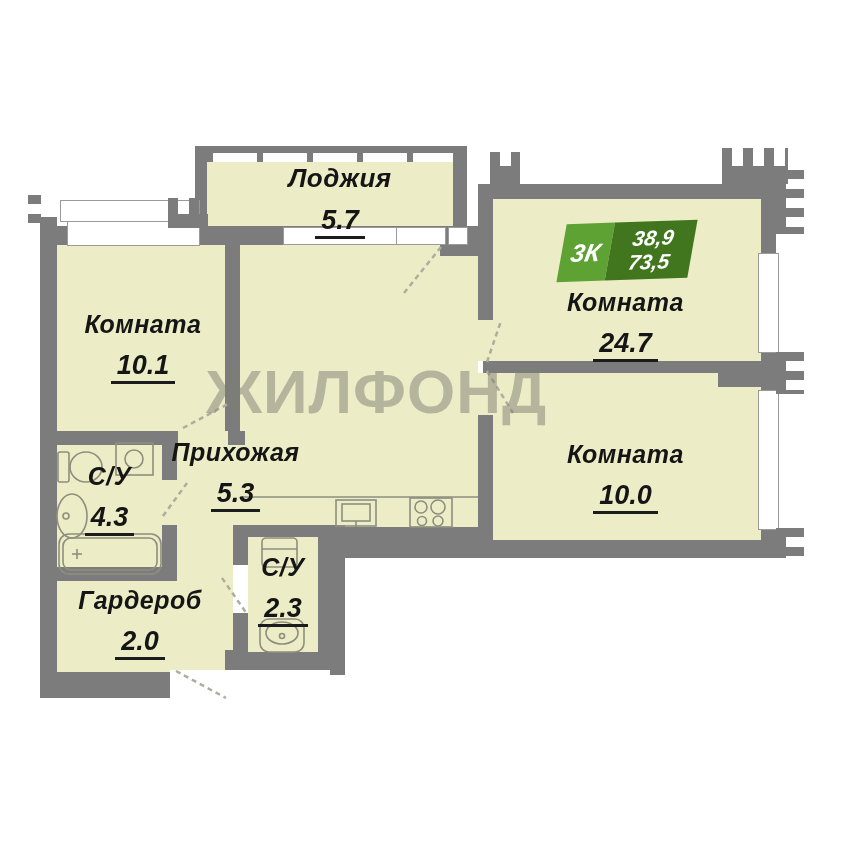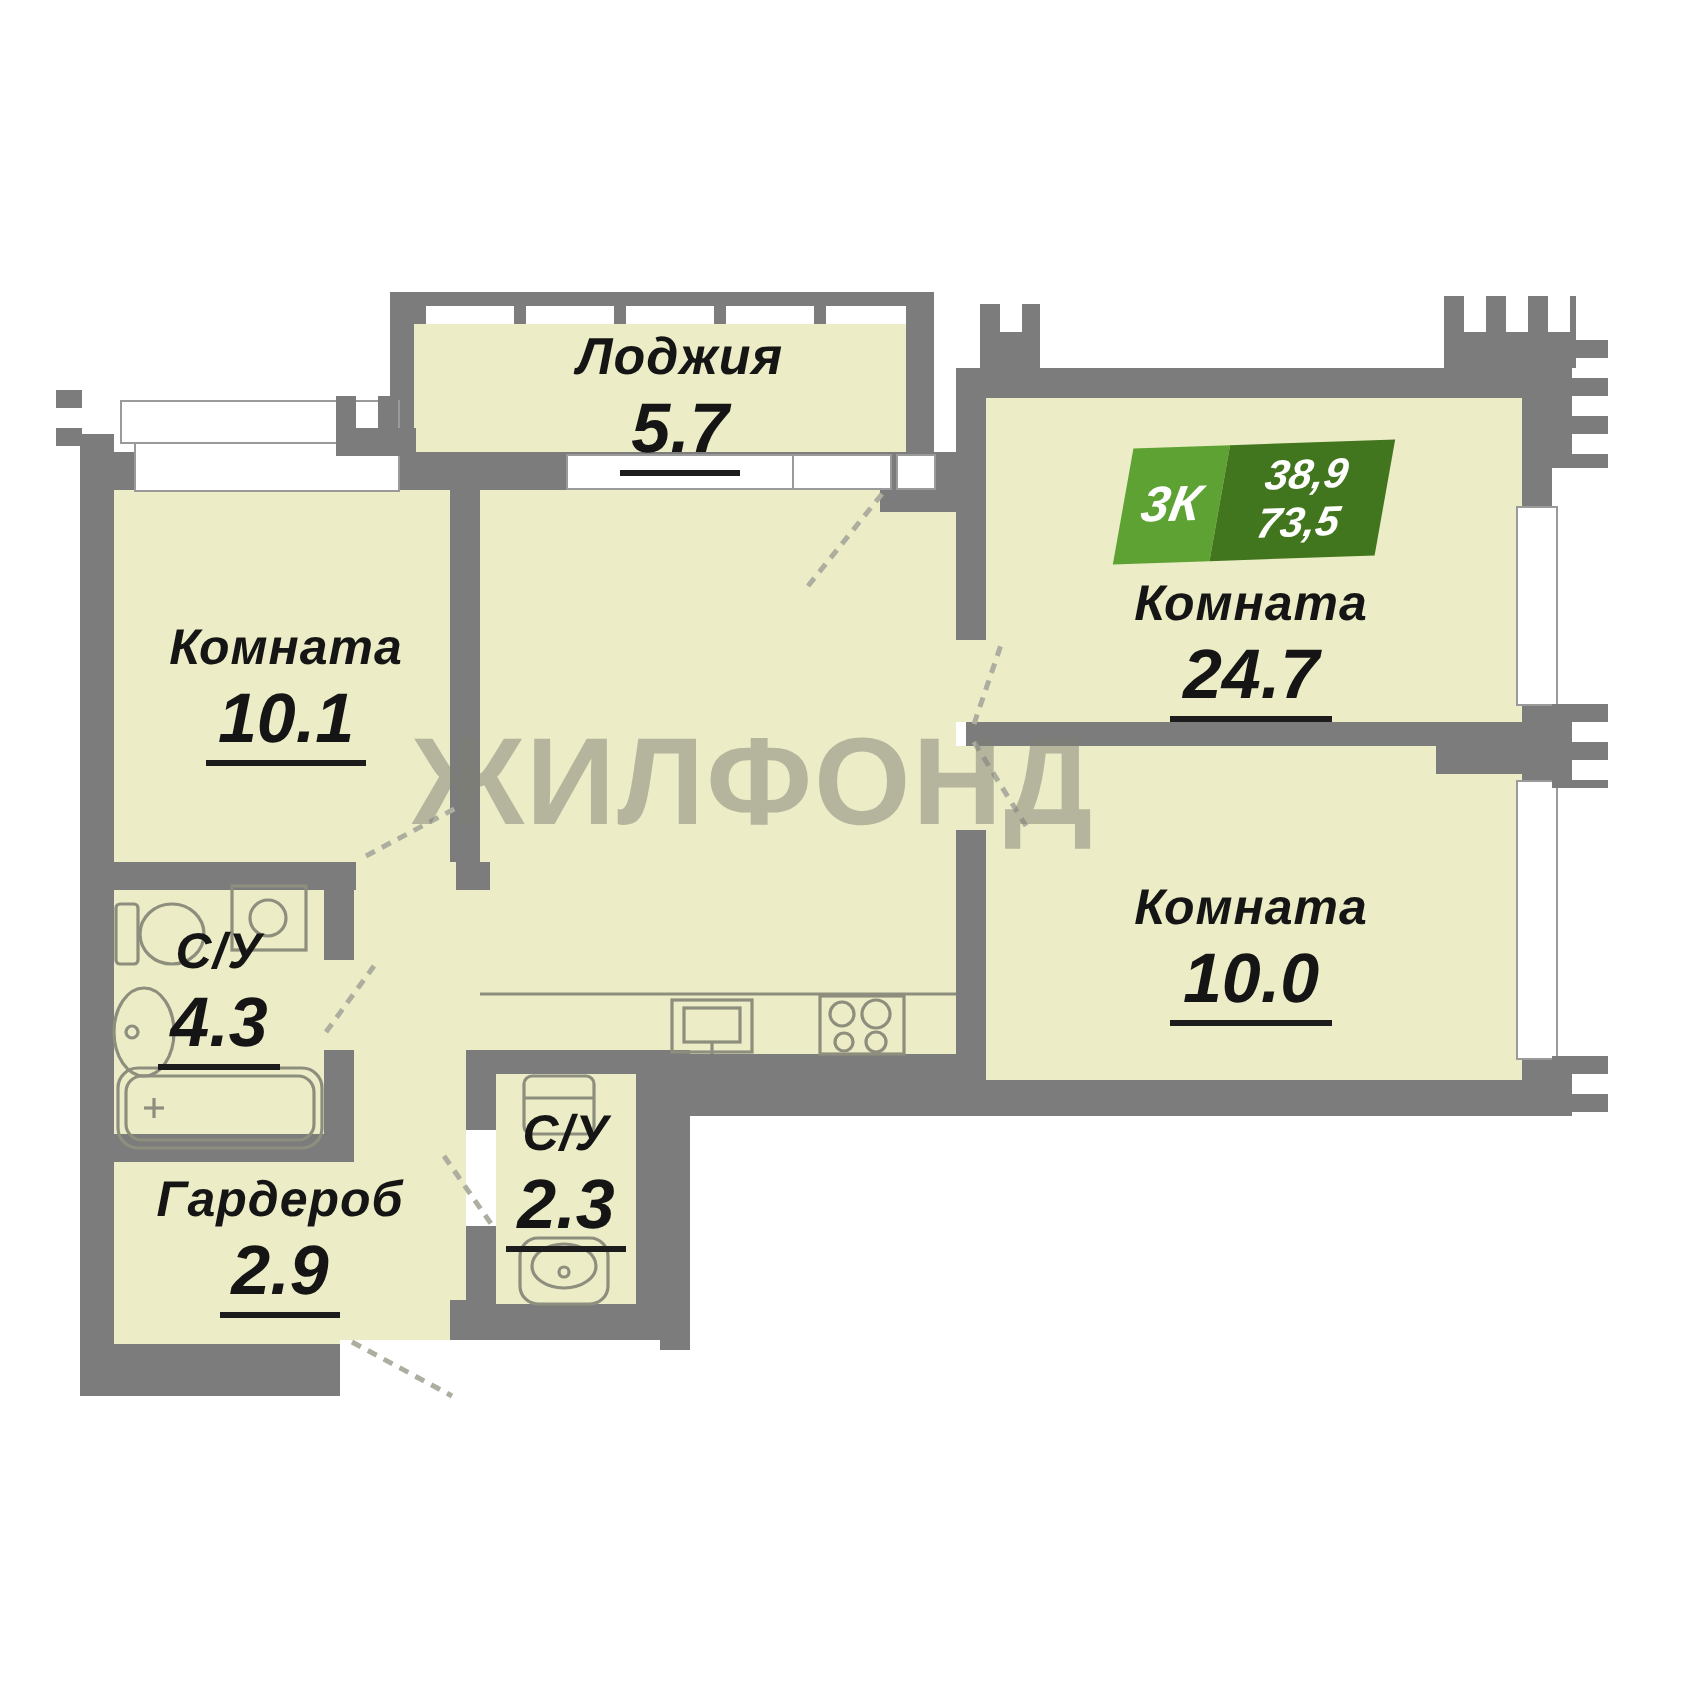--- a/index.html
+++ b/index.html
@@ -16,22 +16,22 @@
   
   .wg  { position:absolute; background:#ffffff; }
   
   .comb-v { position:absolute; background:repeating-linear-gradient(90deg,#7c7c7c 0 10px,transparent 10px 21px); }
   .comb-h { position:absolute; background:repeating-linear-gradient(180deg,#7c7c7c 0 9px,transparent 9px 19px); }
   .ticks  { position:absolute; background:repeating-linear-gradient(90deg,#7c7c7c 0 6px,transparent 6px 50px); }
   
   .lbl { position:absolute; text-align:center; font-weight:bold; font-style:italic;
          color:#151515; line-height:1.12; z-index:40; }
   .lbl .nm { display:block; font-size:25px; letter-spacing:0.5px; }
-  .lbl .ar { display:inline-block; font-size:35px; border-bottom:3px solid #1c1c1c;
-             padding:0 6px 1px; margin-top:2px; }
+  .lbl .ar { display:inline-block; font-size:27px; border-bottom:3px solid #1c1c1c;
+             padding:0 6px 1px; margin-top:12px; }
   .lbl-loggia .nm { font-size:26px; }
   
   .wm { position:absolute; left:206px; top:356px; width:460px; font-size:62px; font-weight:bold;
         color:rgba(125,125,115,0.5); letter-spacing:1px; z-index:30; white-space:nowrap; }
   
   .badge { position:absolute; left:562px; top:222px; width:130px; height:58px; display:flex;
            transform:skewX(-12deg) rotate(-2deg); z-index:41; }
   .badge .cell-l { width:48px; background:#5da233; color:#fff; display:flex; align-items:center;
                    justify-content:center; font-weight:bold; font-style:italic; font-size:25px; }
   .badge .cell-r { flex:1; background:#41761f; color:#fff; display:flex; flex-direction:column;
@@ -180,31 +180,35 @@
     <span class="ar">10.1</span>
   </div>
   <div class="lbl" style="left:538px;top:288px;width:175px;">
     <span class="nm">Комната</span>
     <span class="ar">24.7</span>
   </div>
   <div class="lbl" style="left:538px;top:440px;width:175px;">
     <span class="nm">Комната</span>
     <span class="ar">10.0</span>
   </div>
+  <div class="lbl" style="left:158px;top:438px;width:155px;">
+    <span class="nm">Прихожая</span>
+    <span class="ar">5.3</span>
+  </div>
   <div class="lbl" style="left:62px;top:462px;width:95px;">
     <span class="nm">С/У</span>
     <span class="ar">4.3</span>
   </div>
   <div class="lbl" style="left:246px;top:553px;width:74px;">
     <span class="nm">С/У</span>
     <span class="ar">2.3</span>
   </div>
   <div class="lbl" style="left:50px;top:586px;width:180px;">
     <span class="nm">Гардероб</span>
-    <span class="ar">2.9</span>
+    <span class="ar">2.0</span>
   </div>
 
   <div class="badge">
     <div class="cell-l">3К</div>
     <div class="cell-r">
       <span>38,9</span>
       <span>73,5</span>
     </div>
   </div>
 

